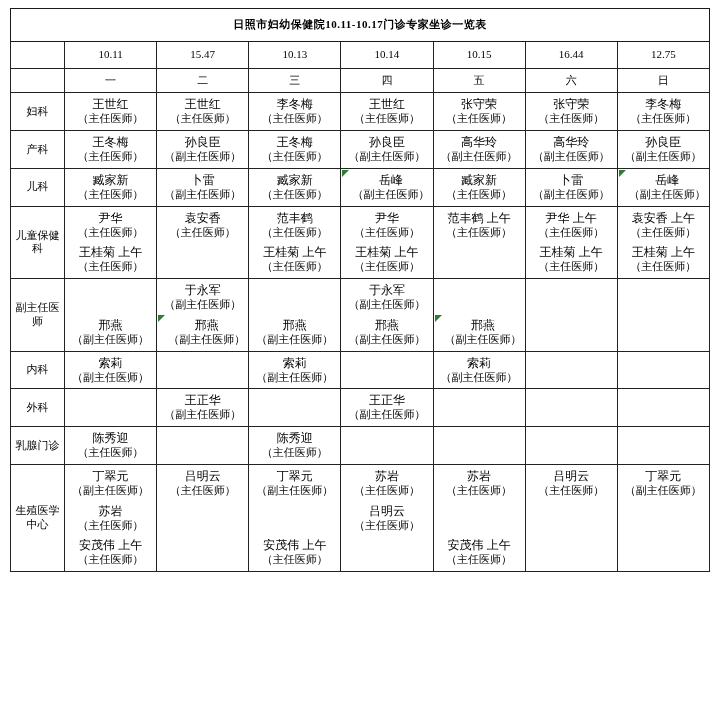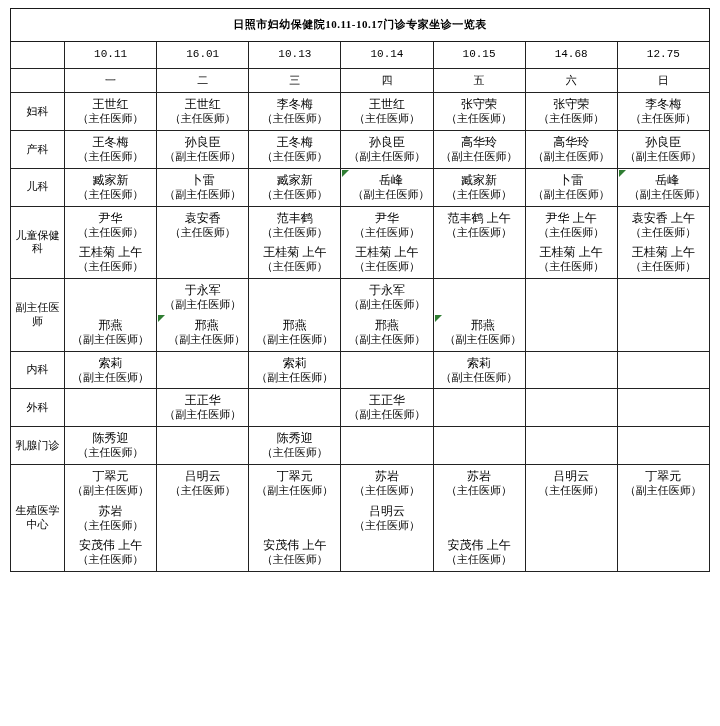--- a/index.html
+++ b/index.html
@@ -39,21 +39,21 @@
     border: 1.5px solid #1a1a1a !important;
     font-size: 19px;
     font-weight: bold;
     letter-spacing: 0.5px;
     padding: 9px 0 9px 0 !important;
     font-family: "Liberation Serif", "DejaVu Serif", serif;
   }
   .date-cell {
     font-size: 12.5px;
     padding: 6px 0 6px 0 !important;
-    font-family: Liberation Mono, monospace;
+    font-family: Liberation Serif, serif;
   }
   .day-cell {
     font-size: 12.5px;
     padding: 5px 0 5px 0 !important;
     font-family: "Liberation Serif", "DejaVu Serif", serif;
   }
   .dept-cell {
     font-size: 12px;
     line-height: 1.3;
     padding: 2px 1px !important;
@@ -104,25 +104,25 @@
         <col class="c-day">
         <col class="c-day">
     </colgroup>
     <tbody>
       <tr>
         <td class="title-cell" colspan="8">日照市妇幼保健院10.11-10.17门诊专家坐诊一览表</td>
       </tr>
       <tr>
         <td class="date-cell"></td>
         <td class="date-cell">10.11</td>
-        <td class="date-cell">16.01</td>
+        <td class="date-cell">15.47</td>
         <td class="date-cell">10.13</td>
         <td class="date-cell">10.14</td>
         <td class="date-cell">10.15</td>
-        <td class="date-cell">14.68</td>
+        <td class="date-cell">16.44</td>
         <td class="date-cell">12.75</td>
       </tr>
       <tr>
         <td class="day-cell"></td>
         <td class="day-cell">一</td>
         <td class="day-cell">二</td>
         <td class="day-cell">三</td>
         <td class="day-cell">四</td>
         <td class="day-cell">五</td>
         <td class="day-cell">六</td>

